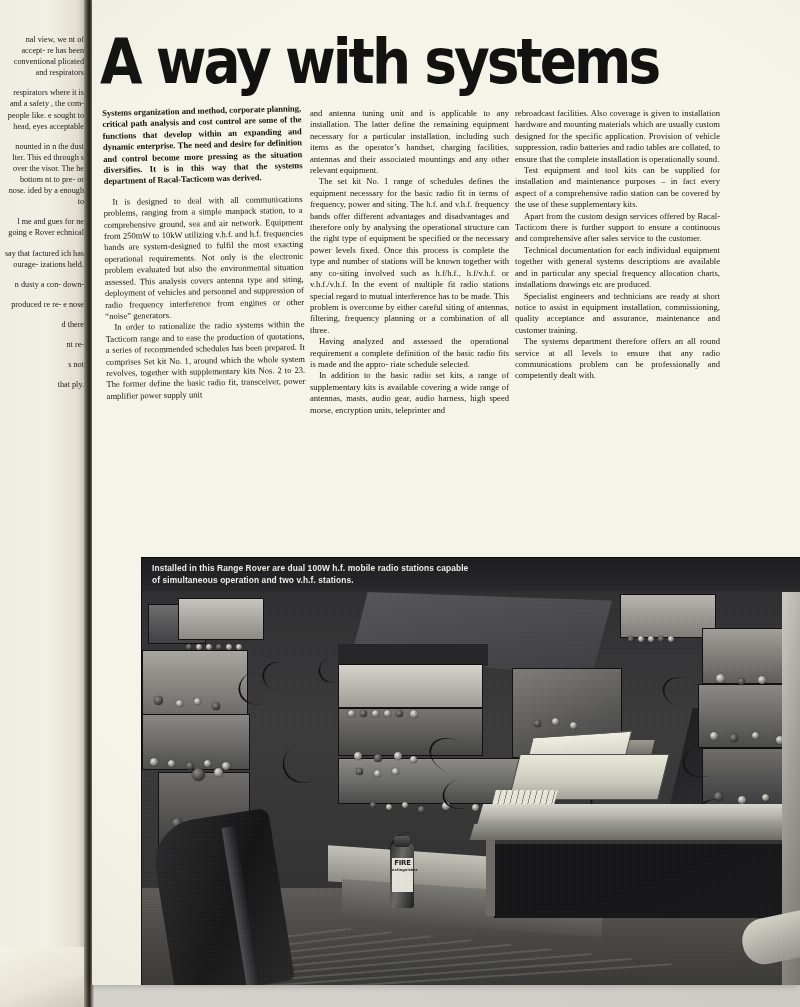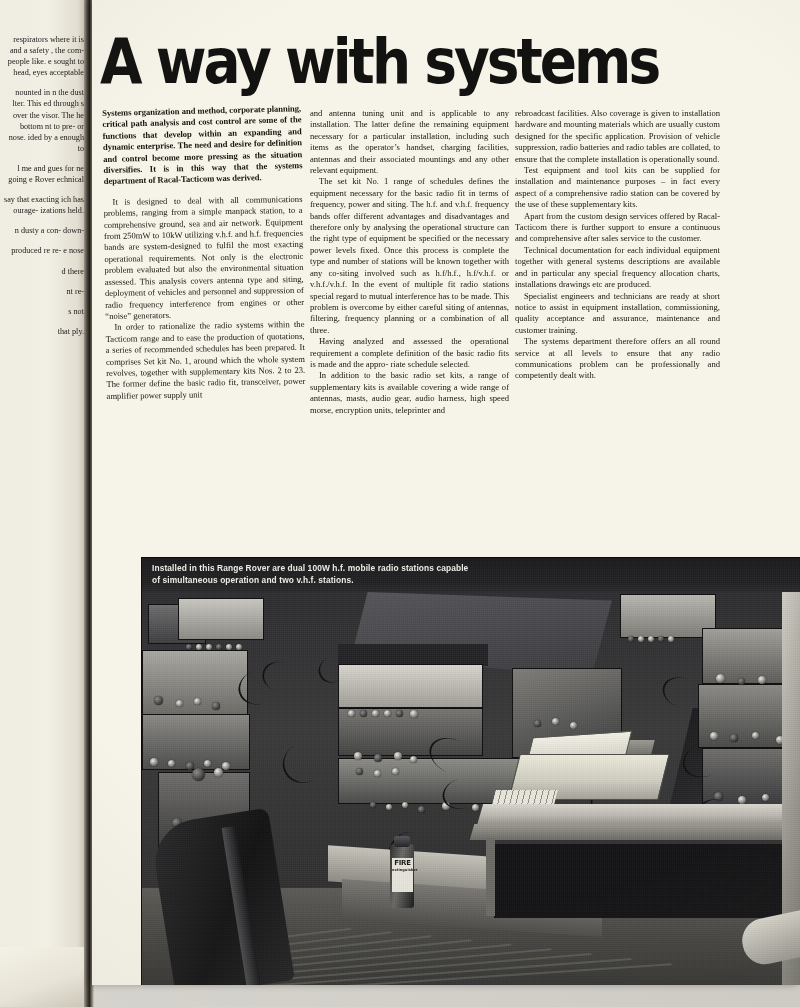--- a/index.html
+++ b/index.html
@@ -212,24 +212,25 @@
     background:linear-gradient(150deg,#1a1a1c,#343437);
     clip-path:polygon(22% 0,100% 6%,100% 84%,0 100%);}
 </style>
 </head>
 <body>
 
 <div id="scan">
 
   <div id="left-page">
     <div class="lp-col" id="lp-col">
+        <p>nal view, we nt of accept- re has been conventional plicated and respirators</p>
         <p>respirators where it is and a safety , the com- people like. e sought to head, eyes acceptable</p>
         <p>nounted in n the dust lter. This ed through s over the visor. The he bottom nt to pre- or nose. ided by a enough to</p>
         <p>l me and gues for ne going e Rover echnical</p>
-        <p>say that exacting ich has ourage- izations held.</p>
+        <p>say that factured ich has ourage- izations held.</p>
         <p>n dusty a con- down-</p>
         <p>produced re re- e nose</p>
         <p>d there</p>
         <p>nt re-</p>
         <p>s not</p>
         <p>that ply.</p>
       </div>
     <div id="left-corner"></div>
   </div>
 

